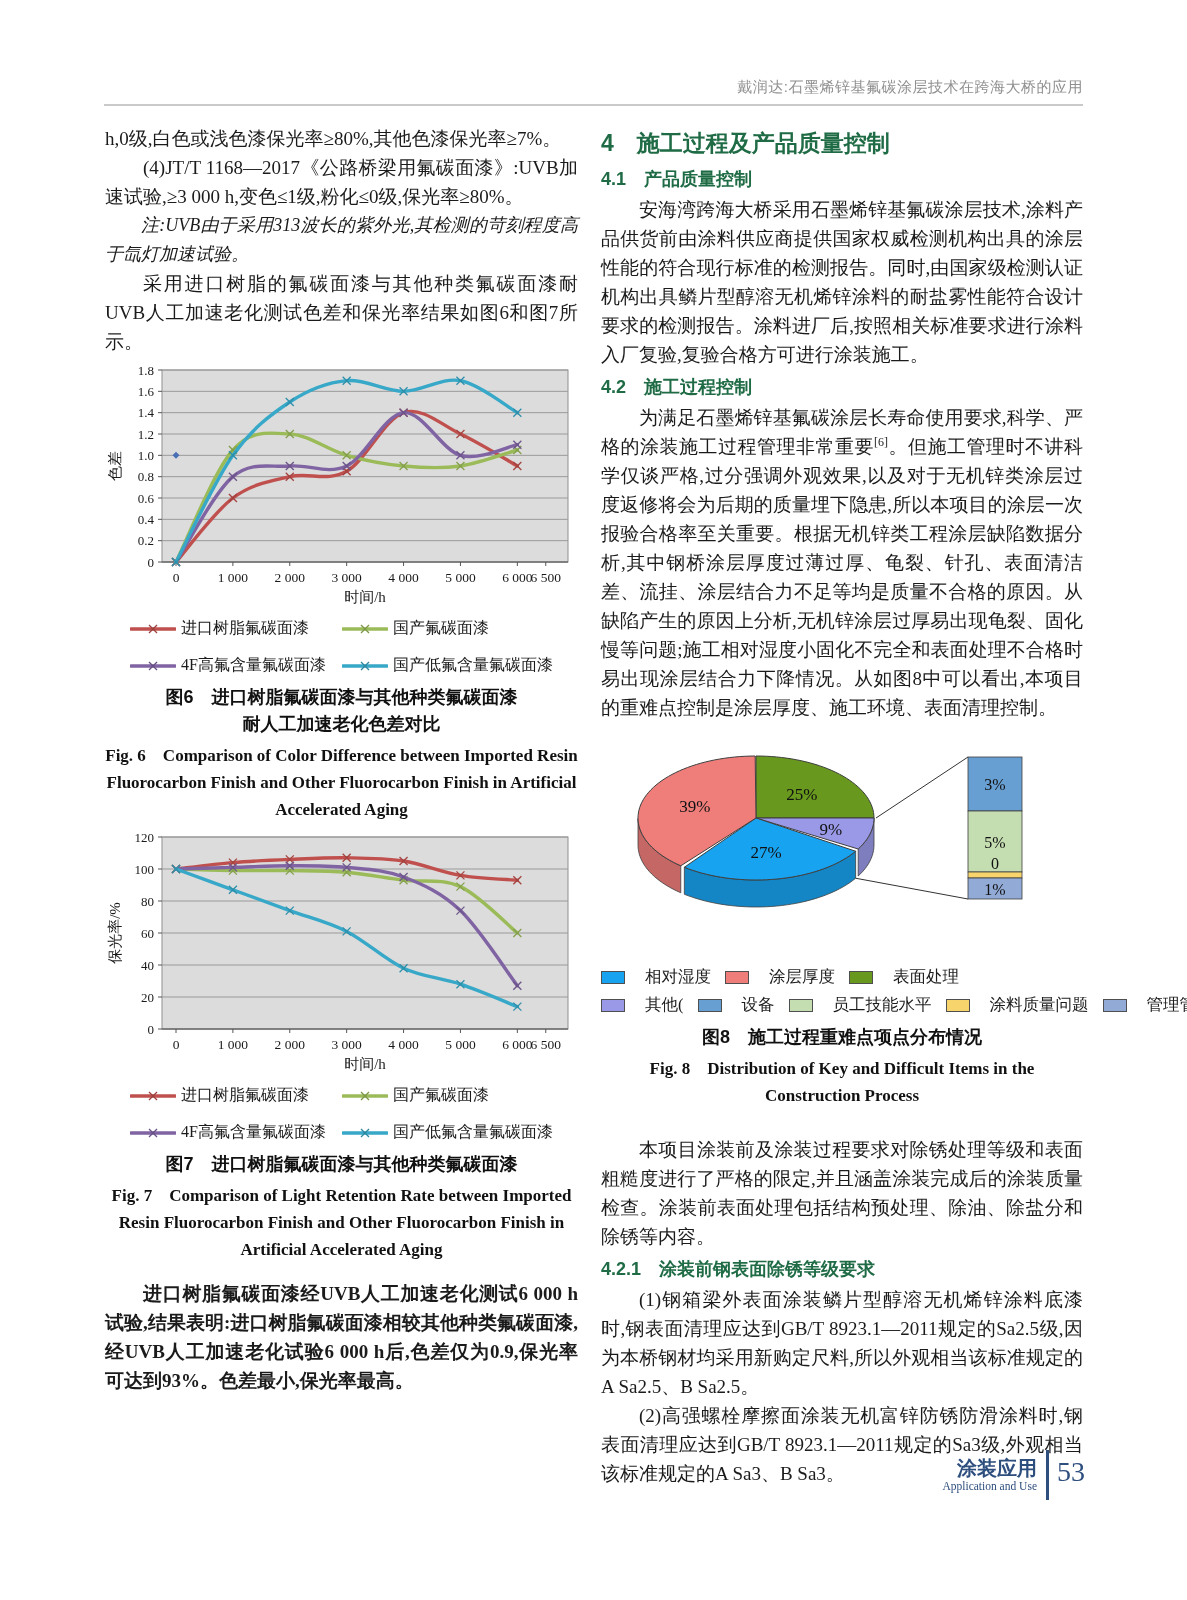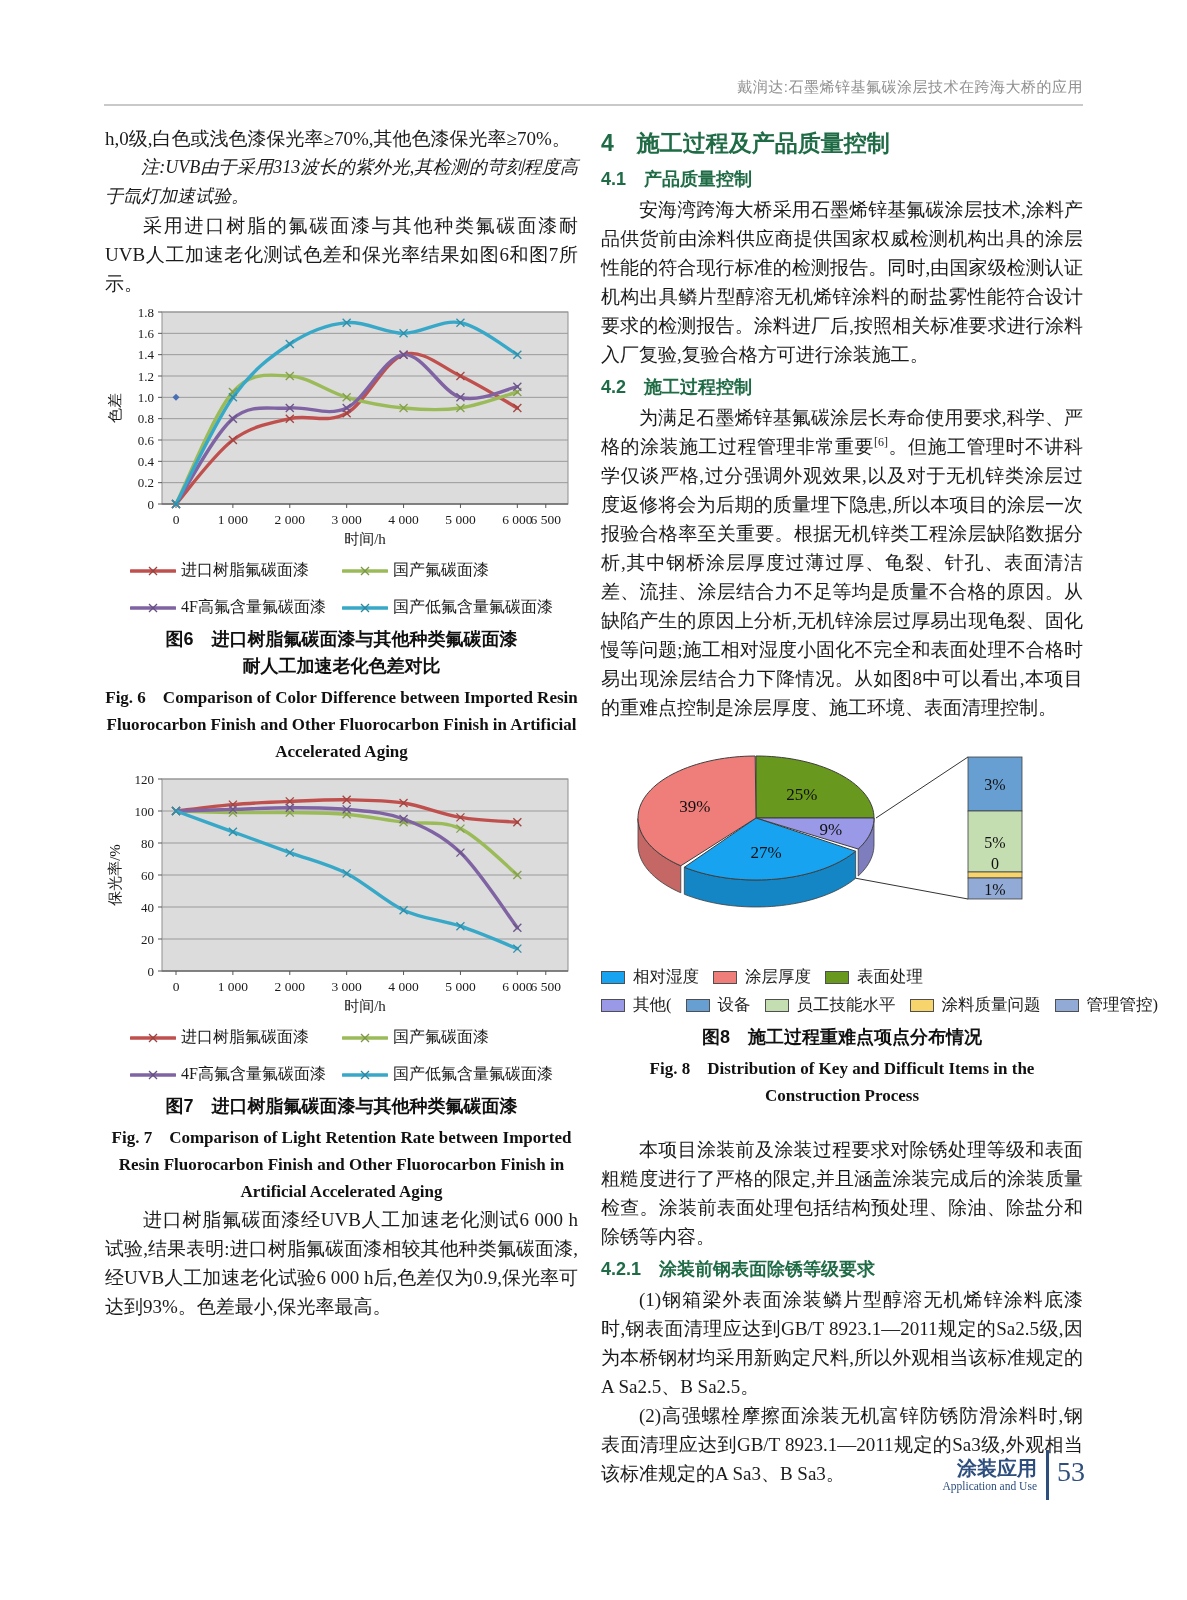--- a/index.html
+++ b/index.html
@@ -24,40 +24,41 @@
   .line-legend{display:grid;grid-template-columns:auto auto;justify-content:center;
         column-gap:16px;row-gap:3px;margin-top:4px;gap:16px;}
   .lg-item{display:flex;align-items:center;gap:5px;font-size:16px;white-space:nowrap;}
   figcaption{text-align:center;}
   .cap-zh{font-family:"Liberation Sans","DejaVu Sans",sans-serif;font-weight:bold;
         font-size:18px;line-height:27px;margin-top:8px;color:#111;}
   .cap-zh + .cap-zh{margin-top:0;}
   .cap-en{font-weight:bold;font-size:17px;line-height:27px;margin-top:4px;color:#111;width:100%;}
   .pie-legend{margin-top:6px;}
   .pie-legend-row{display:flex;align-items:center;gap:14px;margin-top:6px;flex-wrap:nowrap;}
-  .pl-item{display:flex;align-items:center;gap:8px;font-size:16.5px;white-space:nowrap;}
+  .pl-item{display:flex;align-items:center;gap:20px;font-size:16.5px;white-space:nowrap;}
   .pl-swatch{width:24px;height:13px;border:1px solid #4f4f4f;box-sizing:border-box;flex:none;}
   .footer{position:absolute;top:1450px;right:102px;display:flex;align-items:center;}
   .footer-labels{text-align:right;color:#2e4e7e;}
   .footer-zh{font-family:"Liberation Sans","DejaVu Sans",sans-serif;font-weight:bold;font-size:20px;line-height:22px;}
   .footer-en{font-size:11.5px;line-height:14px;font-family:Liberation Serif, serif;}
   .footer-bar{width:3px;height:50px;background:#2e4e7e;margin:0 8px 0 9px;}
   .footer-num{font-size:28px;color:#2e4e7e;align-self:flex-start;margin-top:6px;}
   svg{display:block;}
 </style>
 </head>
 <body>
 
 <div class="page">
 
   <div class="running-head">戴润达:石墨烯锌基氟碳涂层技术在跨海大桥的应用</div>
   <div class="head-rule"></div>
 
   <div class="col col-left">
-    <p class="body-text no-indent">h,0级,白色或浅色漆保光率≥70%,其他色漆保光率≥70%。</p>
+    <p class="body-text no-indent">h,0级,白色或浅色漆保光率≥80%,其他色漆保光率≥7%。</p>
+    <p class="body-text">(4)JT/T 1168—2017《公路桥梁用氟碳面漆》:UVB加速试验,≥3 000 h,变色≤1级,粉化≤0级,保光率≥80%。</p>
     <p class="body-text note">注:UVB由于采用313波长的紫外光,其检测的苛刻程度高于氙灯加速试验。</p>
     <p class="body-text">采用进口树脂的氟碳面漆与其他种类氟碳面漆耐UVB人工加速老化测试色差和保光率结果如图6和图7所示。</p>
 
     <figure class="figure fig-block">
       <svg id="fig6-svg" width="473" height="258" viewBox="0 0 473 258">
           <rect x="57" y="14" width="406" height="192" fill="#dcdcdc" stroke="#8f8f8f" stroke-width="1"></rect>
           <line x1="57" y1="206" x2="463" y2="206" stroke="#9a9a9a" stroke-width="1"></line>
           <line x1="53" y1="206" x2="57" y2="206" stroke="#555" stroke-width="1"></line>
           <text x="49" y="210.5" text-anchor="end" font-size="13" font-family="Liberation Serif, DejaVu Serif, serif" fill="#1a1a1a">0</text>
           <line x1="57" y1="184.66666666666666" x2="463" y2="184.66666666666666" stroke="#9a9a9a" stroke-width="1"></line>
@@ -346,21 +347,21 @@
             </svg>
             <span>国产低氟含量氟碳面漆</span>
           </span>
         </div>
       <figcaption>
         <div class="cap-zh">图7　进口树脂氟碳面漆与其他种类氟碳面漆</div>
         <div class="cap-en">Fig. 7　Comparison of Light Retention Rate between Imported Resin Fluorocarbon Finish and Other Fluorocarbon Finish in Artificial Accelerated Aging</div>
       </figcaption>
     </figure>
 
-    <p class="body-text" style="">进口树脂氟碳面漆经UVB人工加速老化测试6 000 h试验,结果表明:进口树脂氟碳面漆相较其他种类氟碳面漆,经UVB人工加速老化试验6 000 h后,色差仅为0.9,保光率可达到93%。色差最小,保光率最高。</p>
+    <p class="body-text" style="margin-top:16px;font-weight:bold;">进口树脂氟碳面漆经UVB人工加速老化测试6 000 h试验,结果表明:进口树脂氟碳面漆相较其他种类氟碳面漆,经UVB人工加速老化试验6 000 h后,色差仅为0.9,保光率可达到93%。色差最小,保光率最高。</p>
   </div>
 
   <div class="col col-right">
     <h2 class="h-sec">4　施工过程及产品质量控制</h2>
     <h3 class="h-sub">4.1　产品质量控制</h3>
     <p class="body-text">安海湾跨海大桥采用石墨烯锌基氟碳涂层技术,涂料产品供货前由涂料供应商提供国家权威检测机构出具的涂层性能的符合现行标准的检测报告。同时,由国家级检测认证机构出具鳞片型醇溶无机烯锌涂料的耐盐雾性能符合设计要求的检测报告。涂料进厂后,按照相关标准要求进行涂料入厂复验,复验合格方可进行涂装施工。</p>
     <h3 class="h-sub">4.2　施工过程控制</h3>
     <p class="body-text"><span>为满足石墨烯锌基氟碳涂层长寿命使用要求,科学、严格的涂装施工过程管理非常重要</span><sup class="ref">[6]</sup><span>。但施工管理时不讲科学仅谈严格,过分强调外观效果,以及对于无机锌类涂层过度返修将会为后期的质量埋下隐患,所以本项目的涂层一次报验合格率至关重要。根据无机锌类工程涂层缺陷数据分析,其中钢桥涂层厚度过薄过厚、龟裂、针孔、表面清洁差、流挂、涂层结合力不足等均是质量不合格的原因。从缺陷产生的原因上分析,无机锌涂层过厚易出现龟裂、固化慢等问题;施工相对湿度小固化不完全和表面处理不合格时易出现涂层结合力下降情况。从如图8中可以看出,本项目的重难点控制是涂层厚度、施工环境、表面清理控制。</span></p>
 
     <figure class="figure" style="margin-top:10px;">

